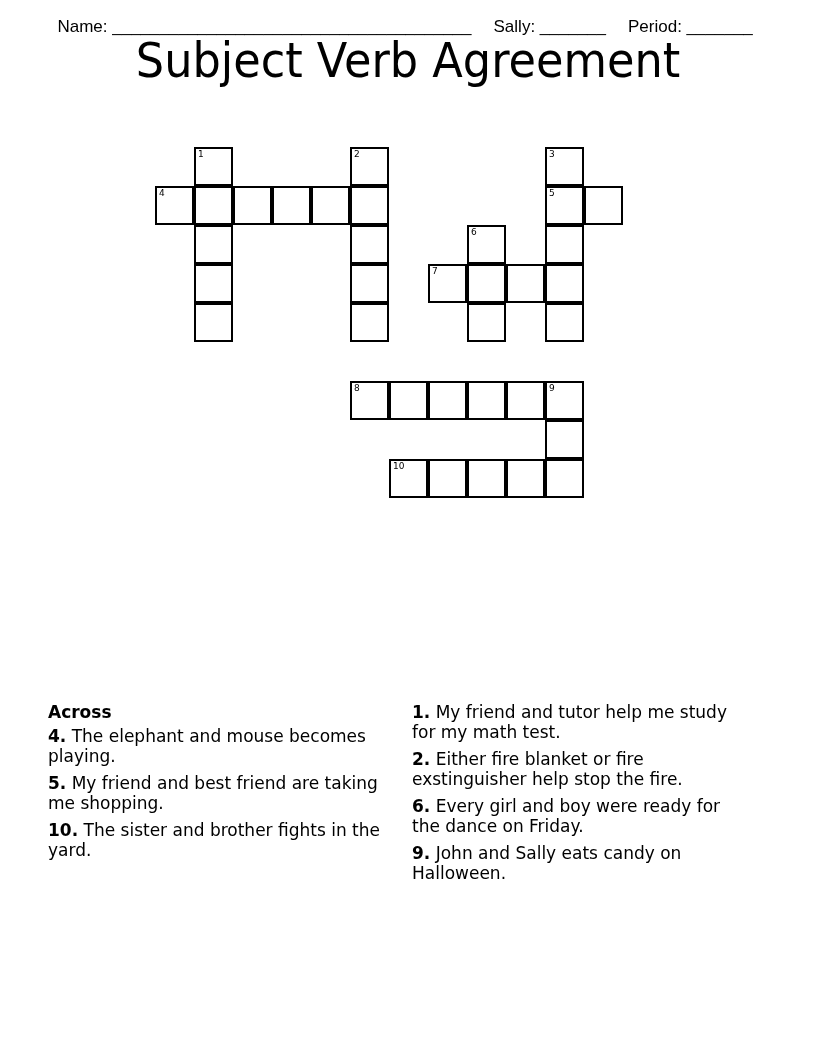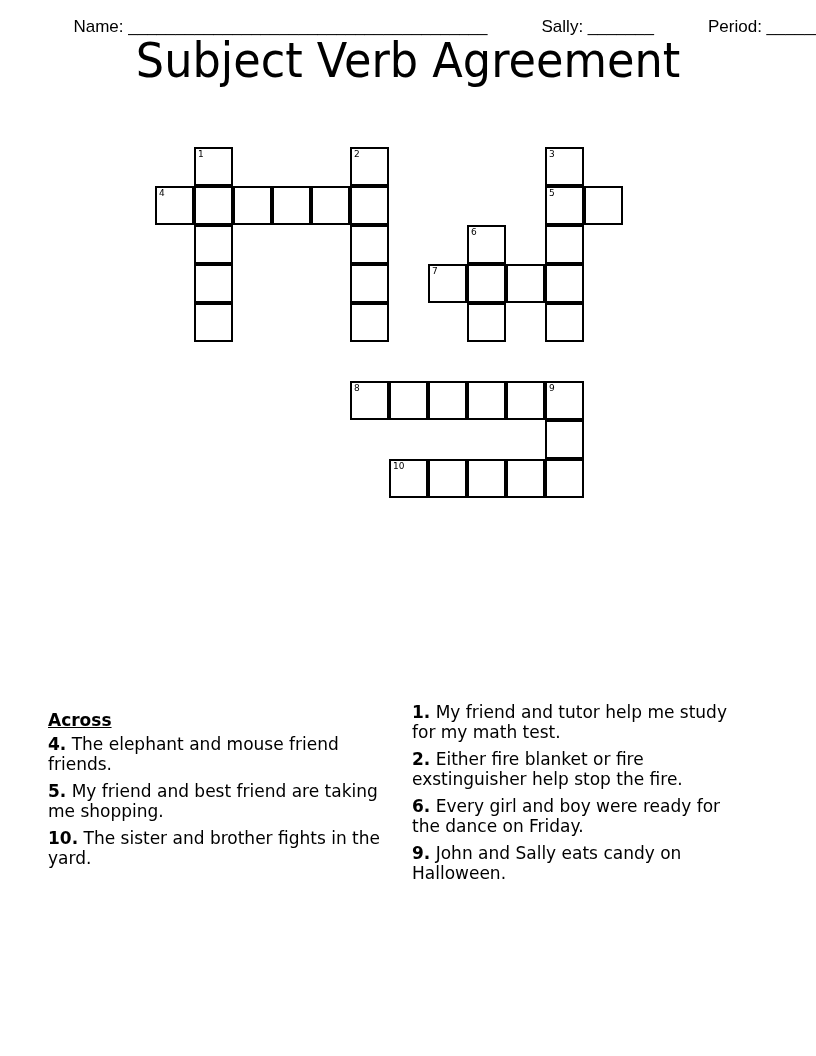--- a/index.html
+++ b/index.html
@@ -1,21 +1,21 @@
 <!DOCTYPE html>
 <html><head>
 <meta charset="utf-8">
 <style>
   html, body { margin: 0; padding: 0; background: #ffffff; }
   body { width: 816px; height: 1056px; position: relative; overflow: hidden; color: #000; }
   .header-line {
     position: absolute; top: -3px; left: 48px; width: 720px;
     font-family: "Liberation Sans", sans-serif; font-size: 17px; white-space: pre;
   }
-  .header-line span { display: inline-block; margin-left: 16px; }
+  .header-line span { display: inline-block; }
   .title {
     position: absolute; top: 32px; left: 0; width: 816px; text-align: center;
     font-family: "DejaVu Sans", sans-serif; font-size: 48px; font-weight: normal;
     letter-spacing: 0px; transform: scaleX(0.93); transform-origin: center;
   }
   .grid { position: absolute; left: 0; top: 0; width: 816px; height: 520px; }
   .cell {
     position: absolute; width: 39px; height: 39px; box-sizing: border-box;
     border: 2px solid #000; background: #fff; margin-left: -1px; margin-top: -1px;
   }
@@ -23,21 +23,21 @@
     position: absolute; top: 0px; left: 2px;
     font-family: "DejaVu Sans", sans-serif; font-size: 9px; line-height: 11px;
   }
   .clues {
     position: absolute; top: 702px; width: 340px;
     font-family: "DejaVu Sans", sans-serif; font-size: 17px; line-height: 20px;
   }
   .clues.across { left: 48px; }
   .clues.down { left: 412px; }
   .clues h3 {
-    margin: 8px 0 4px 0; font-size: 17px; font-weight: bold; text-decoration: underline;
+    margin: 0 0 4px 0; font-size: 17px; font-weight: bold; 
     line-height: 20px;
   }
   .clue { margin-bottom: 7px; }
   .clue b { font-weight: bold; }
 </style>
 </head>
 <body>
 
 <div class="header-line">
   <span>Name: ______________________________________</span><span style="width:22px"></span><span>Sally: _______</span><span style="width:22px"></span><span>Period: _______</span>
@@ -100,21 +100,21 @@
       <span class="num">10</span>
     </div>
     <div class="cell" style="left: 429px; top: 460px;"></div>
     <div class="cell" style="left: 468px; top: 460px;"></div>
     <div class="cell" style="left: 507px; top: 460px;"></div>
     <div class="cell" style="left: 546px; top: 460px;"></div>
   </div>
 
 <div class="clues across">
   <h3>Across</h3>
-  <div class="clue"><b>4.</b> <span>The elephant and mouse friend friends.</span></div>
+  <div class="clue"><b>4.</b> <span>The elephant and mouse becomes playing.</span></div>
   <div class="clue"><b>5.</b> <span>My friend and best friend are taking me shopping.</span></div>
   <div class="clue"><b>10.</b> <span>The sister and brother fights in the yard.</span></div>
 </div>
 
 <div class="clues down">
   <div class="clue"><b>1.</b> <span>My friend and tutor help me study for my math test.</span></div>
   <div class="clue"><b>2.</b> <span>Either fire blanket or fire exstinguisher help stop the fire.</span></div>
   <div class="clue"><b>6.</b> <span>Every girl and boy were ready for the dance on Friday.</span></div>
   <div class="clue"><b>9.</b> <span>John and Sally eats candy on Halloween.</span></div>
 </div>

